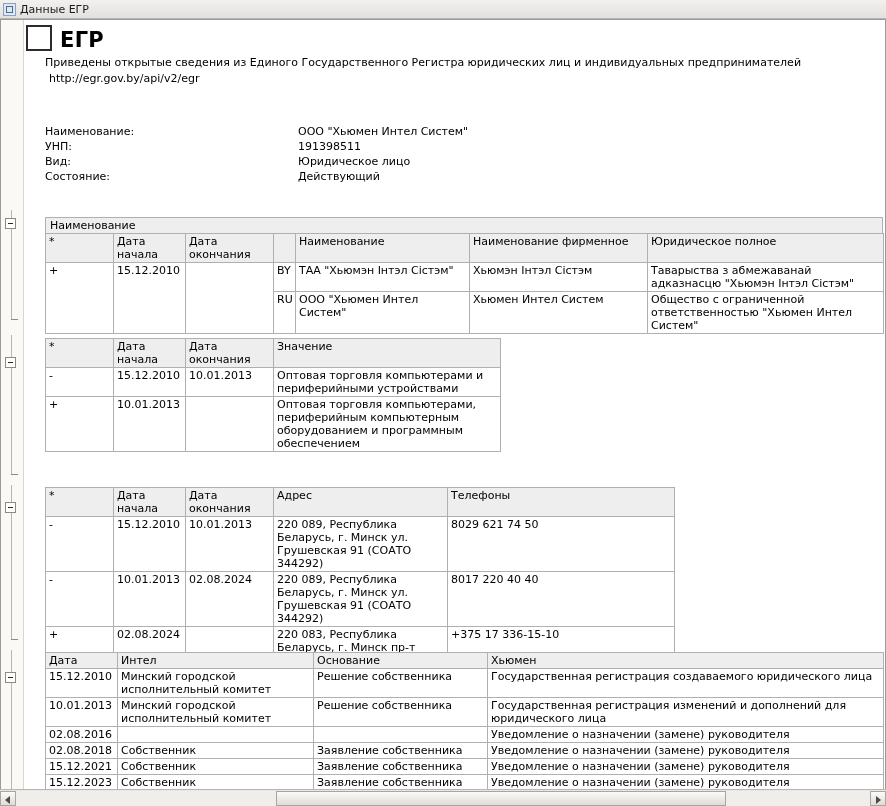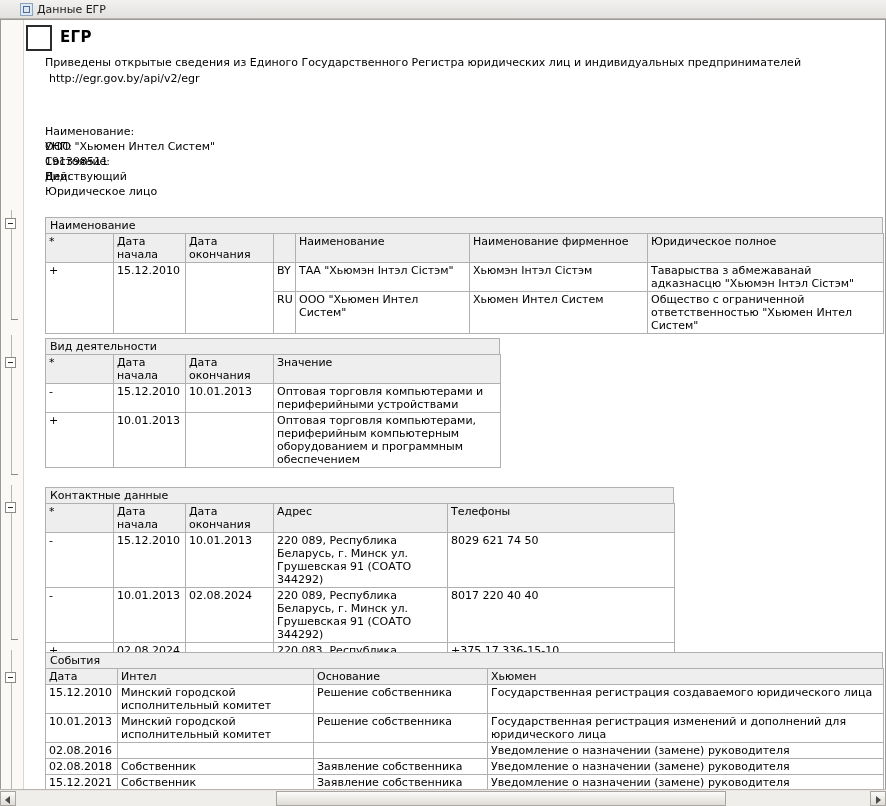--- a/index.html
+++ b/index.html
@@ -16,21 +16,21 @@
     overflow: hidden;
     position: relative;
   }
   
   .titlebar {
     height: 18px;
     background: linear-gradient(to bottom, #f2f1f0, #e3e1de);
     border-bottom: 1px solid #b8b5b2;
     display: flex;
     align-items: center;
-    padding-left: 20px;
+    padding-left: 3px;
     font-size: 11px;
     font-family: "DejaVu Sans", sans-serif;
   }
   .titlebar .app-icon {
     width: 13px; height: 13px;
     margin-right: 4px;
     background: #dfe7f2;
     border: 1px solid #8ba3c0;
     position: relative;
     box-sizing: border-box;
@@ -117,21 +117,21 @@
     position: absolute;
     left: 2px; top: 5px;
     width: 26px; height: 26px;
     border: 2px solid #2b2b2b;
     box-sizing: border-box;
     background: #ffffff;
   }
   .egr-title {
     position: absolute;
     left: 36px; top: 8px;
-    font-size: 15px;
+    font-size: 21px;
     font-weight: bold;
     letter-spacing: 0.3px;
     text-align: right;
   }
   .lead {
     position: absolute;
     left: 21px; top: 36px;
     font-size: 11px;
   }
   .lead2 {
@@ -143,21 +143,20 @@
   
   .summary {
     position: absolute;
     left: 21px; top: 104px;
     font-size: 11px;
   }
   .summary .row {
     display: flex;
     height: 15px;
     line-height: 15px;
-    flex-direction: column;
   }
   .summary .k { width: 253px; }
   .summary .v { }
 
   
   .section { position: absolute; }
   .section-title {
     height: 16px;
     line-height: 16px;
     background: #eeeeee;
@@ -276,26 +275,26 @@
     <div class="summary">
       <div class="row">
         <div class="k">Наименование:</div>
         <div class="v">ООО "Хьюмен Интел Систем"</div>
       </div>
       <div class="row">
         <div class="k">УНП:</div>
         <div class="v">191398511</div>
       </div>
       <div class="row">
+        <div class="k">Вид:</div>
+        <div class="v">Юридическое лицо</div>
+      </div>
+      <div class="row">
         <div class="k">Состояние:</div>
         <div class="v">Действующий</div>
-      </div>
-      <div class="row">
-        <div class="k">Вид:</div>
-        <div class="v">Юридическое лицо</div>
       </div>
     </div>
 
     <div class="section" style="left:21px; top:197px; width:838px;">
       <div class="section-title">Наименование</div>
       <table class="grid" style="width:838px;">
         <colgroup>
           <col style="width:68px">
             <col style="width:72px">
             <col style="width:88px">
@@ -327,21 +326,20 @@
           <td class="lang">RU</td>
           <td>ООО "Хьюмен Интел Систем"</td>
           <td>Хьюмен Интел Систем</td>
           <td>Общество с ограниченной ответственностью "Хьюмен Интел Систем"</td>
         </tr>
       </tbody>
         </table>
     </div>
 
     <div class="section" style="left:21px; top:318px; width:455px;">
-      <div class="section-title">Вид деятельности</div>
       <table class="grid" style="width:455px;">
         <colgroup>
           <col style="width:68px">
             <col style="width:72px">
             <col style="width:88px">
             <col style="width:227px">
         </colgroup>
         <tbody>
             <tr>
           <th>*</th>
@@ -359,21 +357,20 @@
           <td class="bot">+</td>
           <td class="bot">10.01.2013</td>
           <td class="bot"></td>
           <td>Оптовая торговля компьютерами, периферийным компьютерным оборудованием и программным обеспечением</td>
         </tr>
       </tbody>
         </table>
     </div>
 
     <div class="section" style="left:21px; top:467px; width:629px;">
-      <div class="section-title">Контактные данные</div>
       <table class="grid" style="width:629px;">
         <colgroup>
           <col style="width:68px">
             <col style="width:72px">
             <col style="width:88px">
           <col style="width:174px">
             <col style="width:227px">
         </colgroup>
         <tbody>
             <tr>
@@ -402,21 +399,20 @@
           <td class="bot">02.08.2024</td>
           <td class="bot"></td>
           <td>220 083, Республика Беларусь, г. Минск пр-т Дзержинского 104А  (СОАТО 344292)</td>
           <td class="bot">+375 17 336-15-10</td>
         </tr>
       </tbody>
         </table>
     </div>
 
     <div class="section" style="left:21px; top:632px; width:838px;">
-      <div class="section-title">События</div>
       <table class="grid" style="width:838px;">
         <colgroup>
           <col style="width:72px">
             <col style="width:196px">
             <col style="width:174px">
             <col style="width:396px">
         </colgroup>
         <tbody>
             <tr>
           <th>Дата</th>

